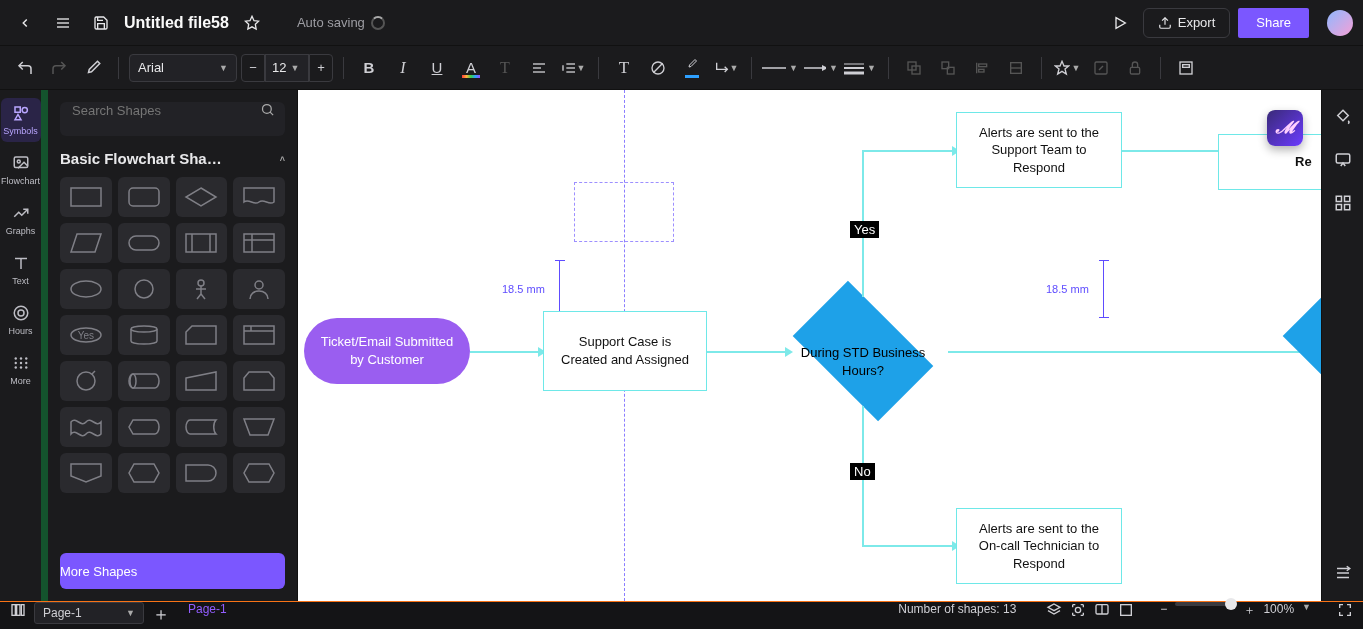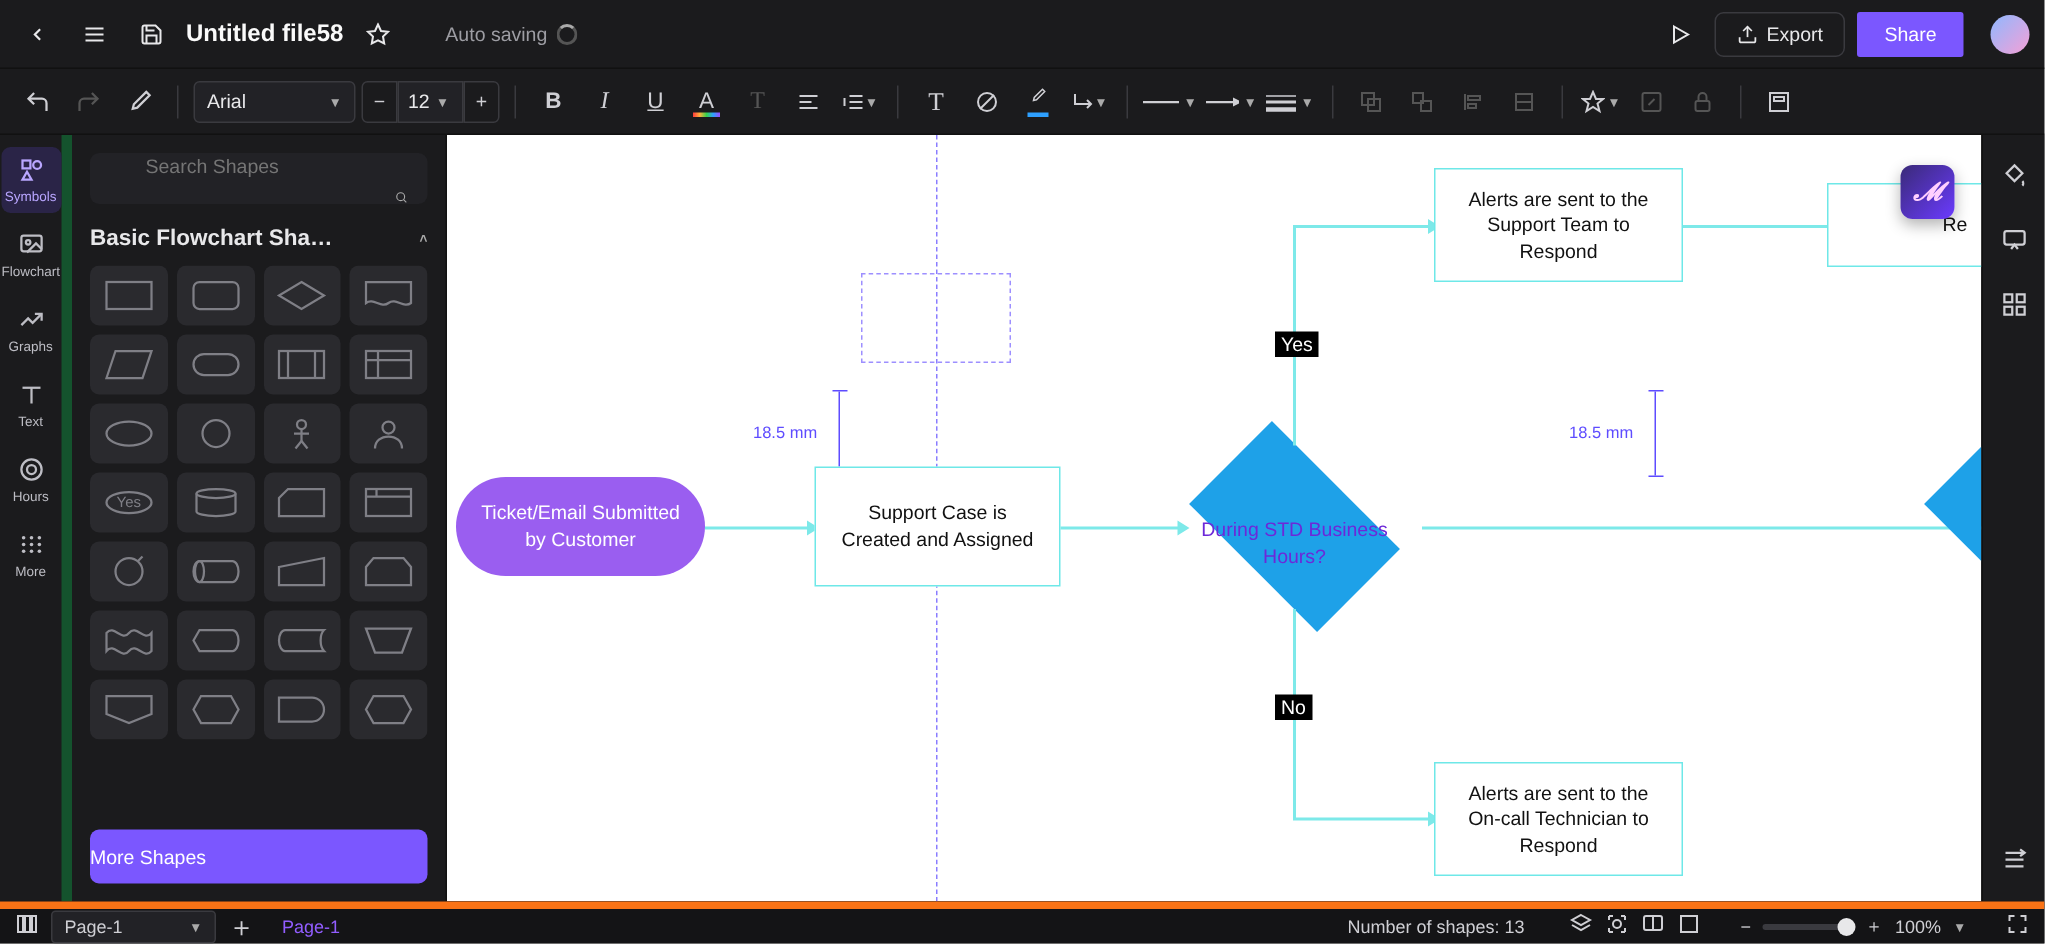--- a/index.html
+++ b/index.html
@@ -152,27 +152,26 @@
 
   
   .shapes-panel{
     position:absolute;top:90px;left:48px;width:250px;bottom:28px;
     background:var(--bg);
     border-right:1px solid #111;
     display:flex;flex-direction:column;
     padding:12px;
   }
   .search{
-    display:flex;align-items:flex-end;
+    display:flex;align-items:flex-start;
     height:34px;
     background:var(--bg2);
     border-radius:6px;
     padding:0 10px;
     gap:8px;
-    flex-direction:column;
   }
   .search input{
     flex:1;background:transparent;border:0;outline:0;
     color:var(--text);font-size:13px;
   }
   .grp-head{
     display:flex;align-items:center;justify-content:space-between;
     margin-top:14px;font-weight:600;font-size:15px;
     cursor:pointer;
     gap:28px;
@@ -227,21 +226,21 @@
     background:#fff;border:1.5px solid var(--cyan);
   }
   .n-dec{
     width:170px;height:110px;
   }
   .n-dec .diamond{
     position:absolute;inset:0;
     background:var(--blue);
     transform:rotate(45deg) scale(.71);
   }
-  .n-dec .lbl{position:relative;color:#6d28d9;margin-top:21px;}
+  .n-dec .lbl{position:relative;color:#000000;margin-top:21px;}
   .conn{
     position:absolute;background:var(--cyan2);
   }
   .conn.h{height:1.5px;}
   .conn.v{width:1.5px;}
   .arrow-r{
     position:absolute;width:0;height:0;
     border-top:5px solid transparent;border-bottom:5px solid transparent;
     border-left:8px solid var(--cyan2);
     transform:translateY(-4px);
@@ -281,22 +280,22 @@
     background:var(--bg);
     border-left:1px solid #111;
     display:flex;flex-direction:column;align-items:center;
     padding-top:18px;gap:22px;
   }
   .rightrail .glyph{color:#cfcfd4;cursor:pointer;}
 
   
   .statusbar{
     position:absolute;left:0;right:0;bottom:0;height:28px;
-    background:#141416;border-top:5px solid #f97316;
-    display:flex;align-items:center;
+    background:#141416;border-top:1px solid #f97316;
+    display:flex;align-items:flex-start;
     padding:0 10px;gap:8px;
     color:#cfcfd4;font-size:12px;
   }
   .page-dd{
     height:22px;width:110px;
     background:var(--bg2);border:1px solid var(--line);
     border-radius:3px;display:flex;align-items:center;padding:0 8px;gap:6px;
     cursor:pointer;
   }
   .page-tab{
@@ -814,21 +813,21 @@
     <div class="conn v" style="left:564px;top:60px;height:147px;"></div>
     <div class="conn h" style="left:564px;top:60px;width:92px;"></div>
     <div class="arrow-r" style="left:654px;top:60px;"></div>
     <div class="badge" style="left:552px;top:131px;">Yes</div>
 
     <div class="node n-proc" style="left:658px;top:22px;width:166px;height:76px;padding:0 8px;">
       <span>Alerts are sent to the Support Team to Respond</span>
     </div>
     <div class="conn h" style="left:824px;top:60px;width:96px;"></div>
 
-    <div class="node n-proc" style="left:920px;top:32px;width:120px;height:56px;padding:0 8px;justify-content:flex-start;">
+    <div class="node n-proc" style="left:920px;top:44px;width:120px;height:56px;padding:0 8px;justify-content:flex-start;font-weight:bold;">
       <span style="margin-left:68px;">Re</span>
     </div>
 
     <div class="conn h" style="left:650px;top:261px;width:400px;"></div>
 
     <div class="node n-dec" style="left:970px;top:206px;width:170px;height:110px;">
       <div class="diamond"></div>
     </div>
 
     <div class="conn v" style="left:564px;top:316px;height:140px;"></div>

